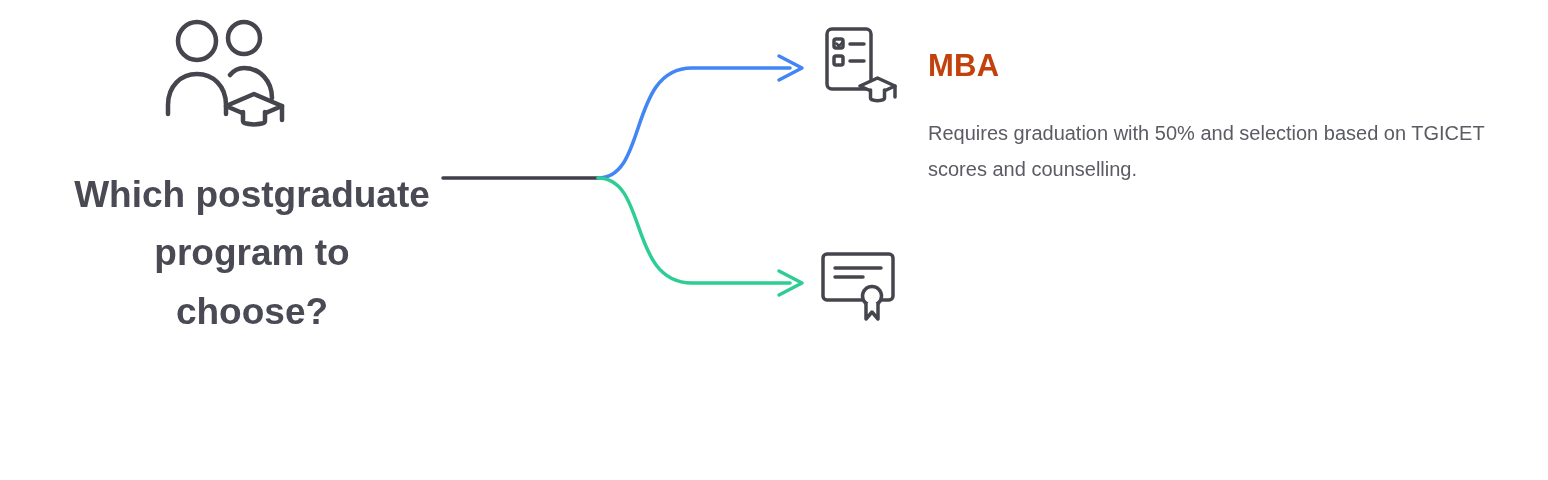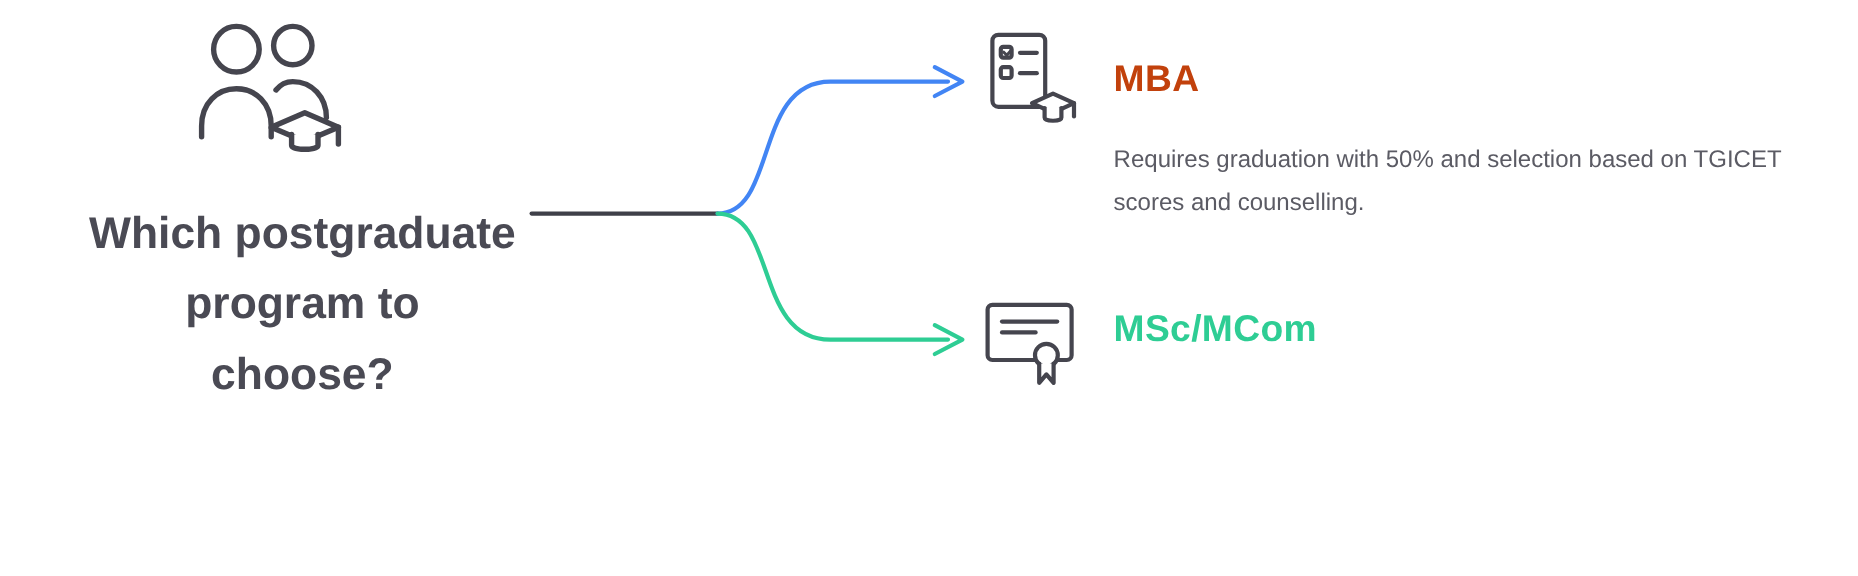--- a/index.html
+++ b/index.html
@@ -88,15 +88,14 @@
   <div class="branch-label mba">MBA</div>
   <div class="branch-desc mba">Requires graduation with 50% and selection based on TGICET scores and counselling.</div>
 
   <svg class="icon-svg cert-icon" width="80" height="80" viewBox="0 0 80 80" fill="none" stroke="#45454e" stroke-width="3.5" stroke-linecap="round" stroke-linejoin="round">
     <rect x="5" y="10" width="70" height="46" rx="4"></rect>
     <path d="M17,24 H63"></path>
     <path d="M17,33 H45"></path>
     <circle cx="54" cy="52" r="9.5" fill="#ffffff"></circle>
     <path d="M48,59 V75 L54,68 L60,75 V59" fill="#ffffff"></path>
   </svg>
-  <div class="branch-label msc">MSc/MCom</div>
 
 </div>
 
 </body></html>

